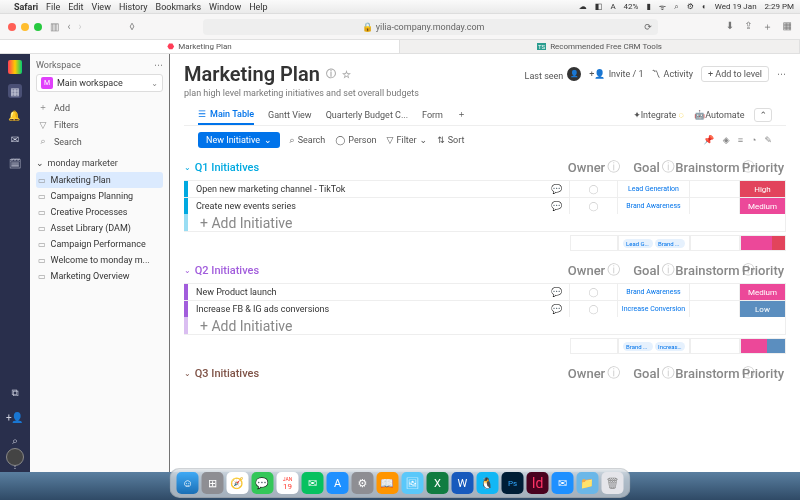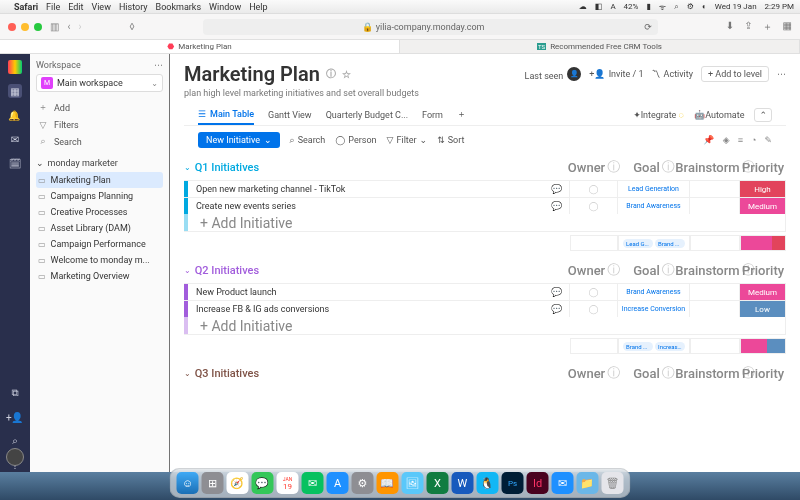--- a/index.html
+++ b/index.html
@@ -457,18 +457,18 @@
     <div class="dicon" style="background:#fff;color:#ff3b30;font-size:8px;flex-direction:column"><div style="font-size:5px">JAN</div>19</div>
     <div class="dicon" style="background:#07c160">✉</div>
     <div class="dicon" style="background:#1e90ff">A</div>
     <div class="dicon" style="background:#8e8e93">⚙</div>
     <div class="dicon" style="background:#ff9500">📖</div>
     <div class="dicon" style="background:#5ac8fa">🖼</div>
     <div class="dicon" style="background:#107c41">X</div>
     <div class="dicon" style="background:#185abd">W</div>
     <div class="dicon" style="background:#12b7f5">🐧</div>
     <div class="dicon" style="background:#001e36;color:#31a8ff;font-size:8px">Ps</div>
-    <div class="dicon" style="background:#49021f;color:#ff3366;font-size:11px">Id</div>
+    <div class="dicon" style="background:#49021f;color:#ff3366;font-size:14px">Id</div>
     <div class="dicon" style="background:#1e90ff">✉</div>
     <div class="dicon" style="background:#6bb7e8">📁</div>
     <div class="dicon" style="background:#e5e5ea;color:#888">🗑</div>
   </div>
 </div>
 
 </body></html>

